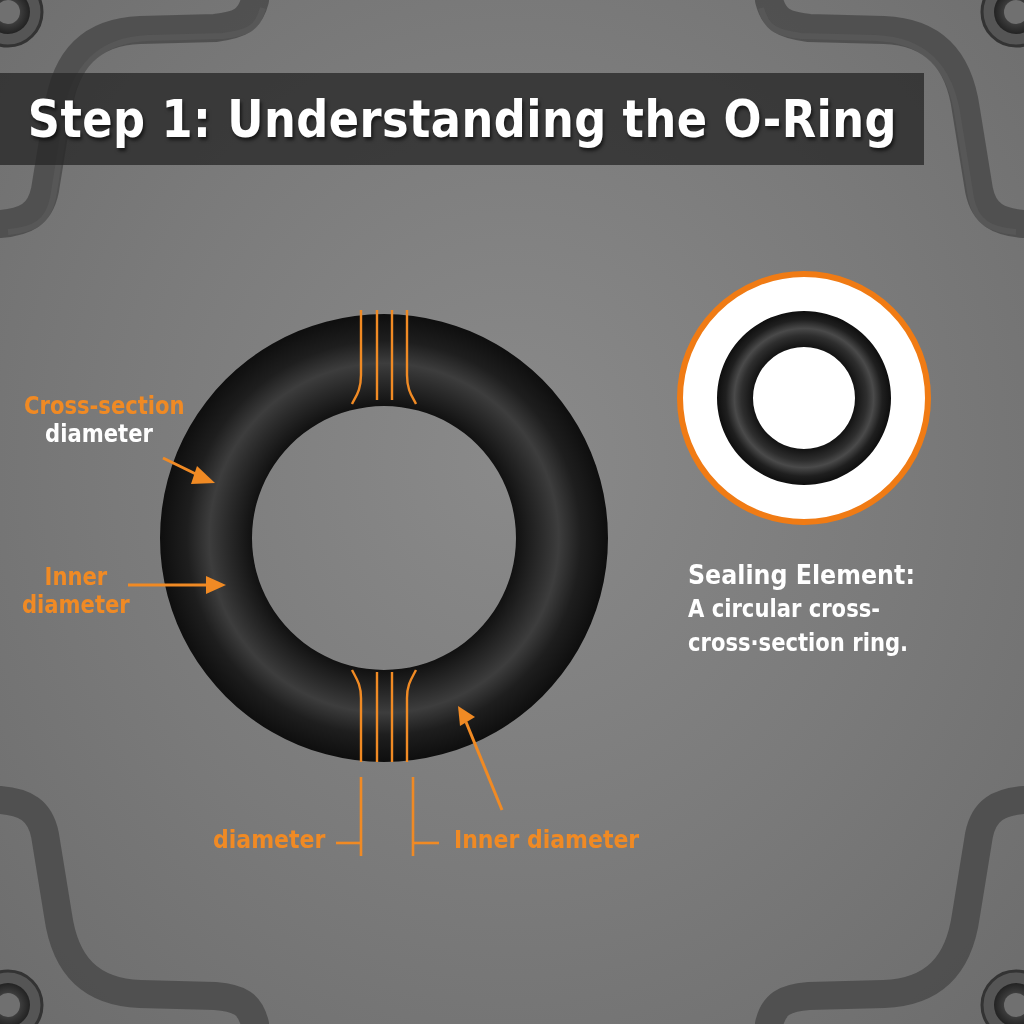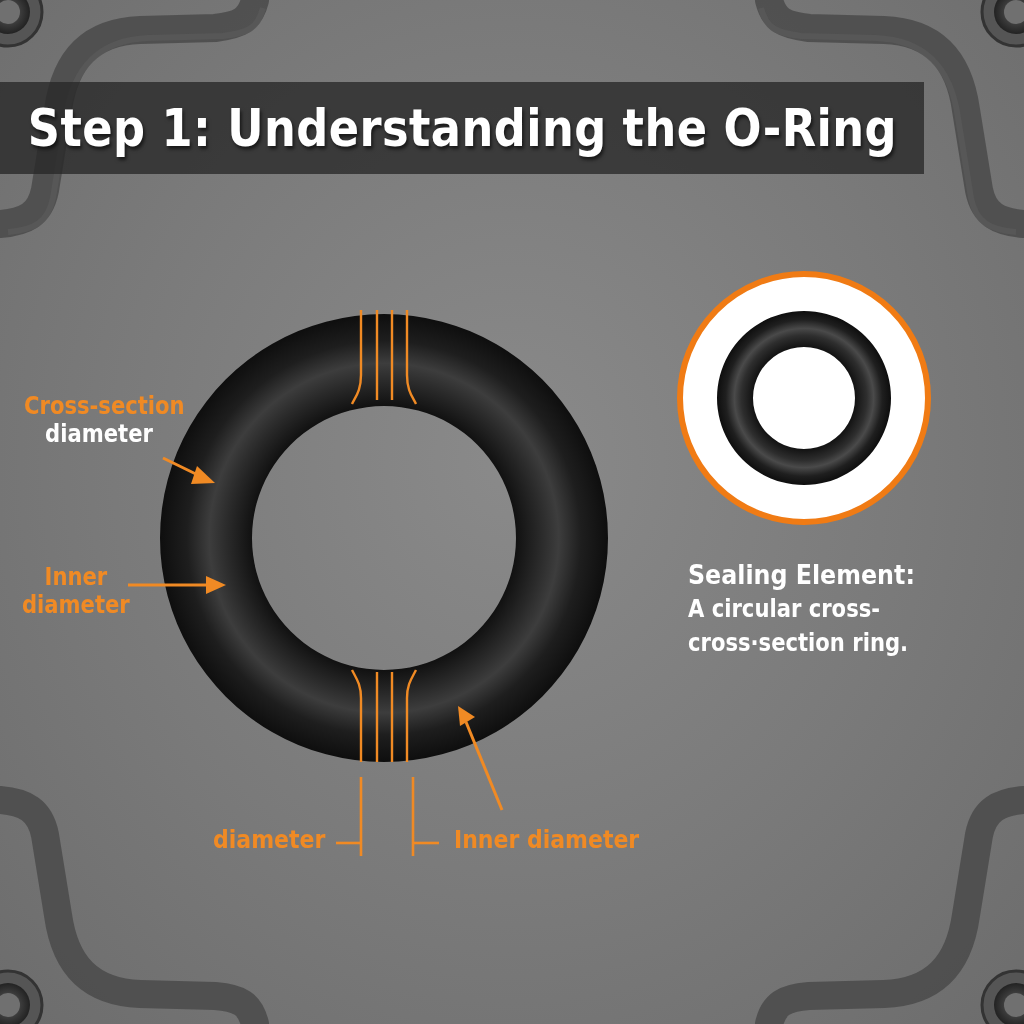--- a/index.html
+++ b/index.html
@@ -8,21 +8,21 @@
     background: #7c7c7c;
     font-family: "Liberation Sans", "DejaVu Sans", sans-serif;
   }
   .bg {
     position: absolute; inset: 0;
     background:
       radial-gradient(ellipse at 50% 45%, #8a8a8a 0%, #7a7a7a 55%, #6c6c6c 100%);
   }
   .bg-svg { position: absolute; left: 0; top: 0; }
   .title-band {
-    position: absolute; left: 0; top: 82px; width: 924px; height: 92px;
+    position: absolute; left: 0; top: 73px; width: 924px; height: 92px;
     background: rgba(40,40,40,0.78);
     display: flex; align-items: center; justify-content: center;
   }
   .title {
     color: #ffffff; font-weight: bold; font-size: 52px; letter-spacing: 0.5px;
     text-shadow: 2px 3px 4px rgba(0,0,0,0.6);
     font-family: "DejaVu Sans", sans-serif;
     transform: scaleX(0.86);
     white-space: nowrap;
   }

